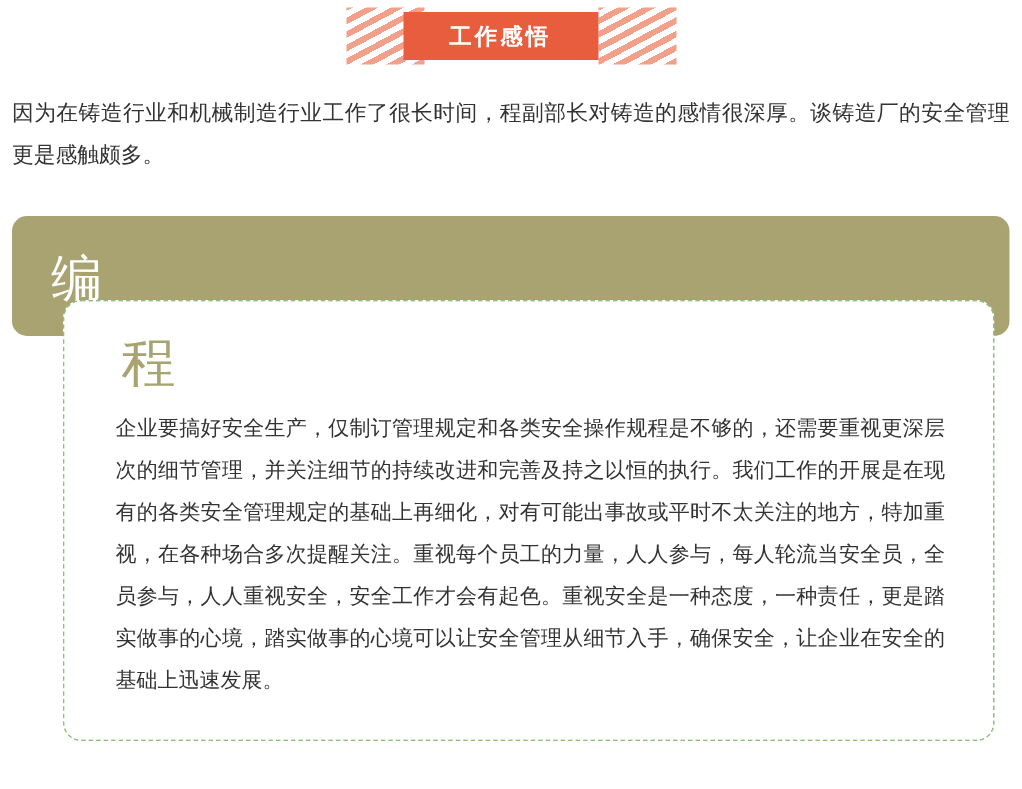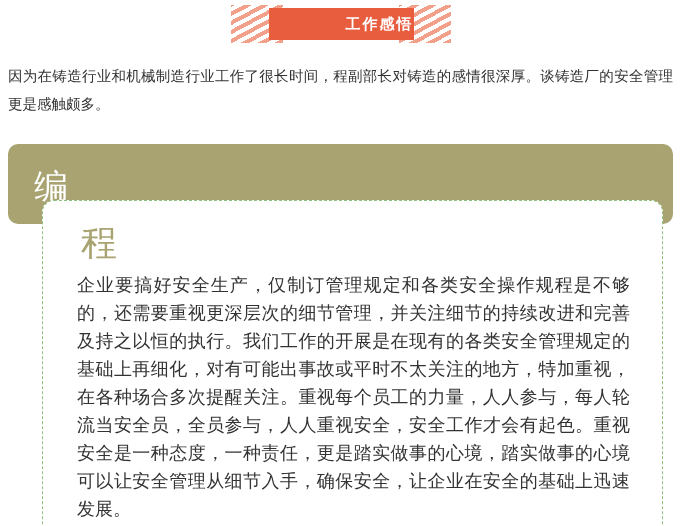--- a/index.html
+++ b/index.html
@@ -44,27 +44,27 @@
       #f3a08a 0px, #f3a08a 4px,
       #ffffff 4px, #ffffff 8px
     );
   }
   .banner-stripes-left { left: 0; }
   .banner-stripes-right { right: 0; }
 
   .banner-center {
     position: absolute;
     left: 38px;
-    right: 37px;
+    right: 52px;
     top: 3px;
     height: 32px;
     background: #e95d3f;
     display: flex;
     align-items: center;
-    justify-content: flex-end;
+    justify-content: center;
     z-index: 2;
   }
   .banner-title {
     color: #ffffff;
     font-size: 15px;
     font-weight: bold;
     letter-spacing: 2px;
   }
 
   
@@ -120,21 +120,21 @@
     min-height: 285px;
   }
   .a-char {
     color: #a8a371;
     font-size: 36px;
     line-height: 1;
     font-family: "DejaVu Sans", "Liberation Sans", sans-serif;
     margin: 6px 0 10px 14px;
   }
   .a-text {
-    font-size: 18px;
+    font-size: 14px;
     line-height: 28px;
     color: #333333;
     text-align: justify;
     padding: 0 8px 0 10px;
   }
 </style>
 </head>
 <body>
 
 <div class="banner-wrap">

